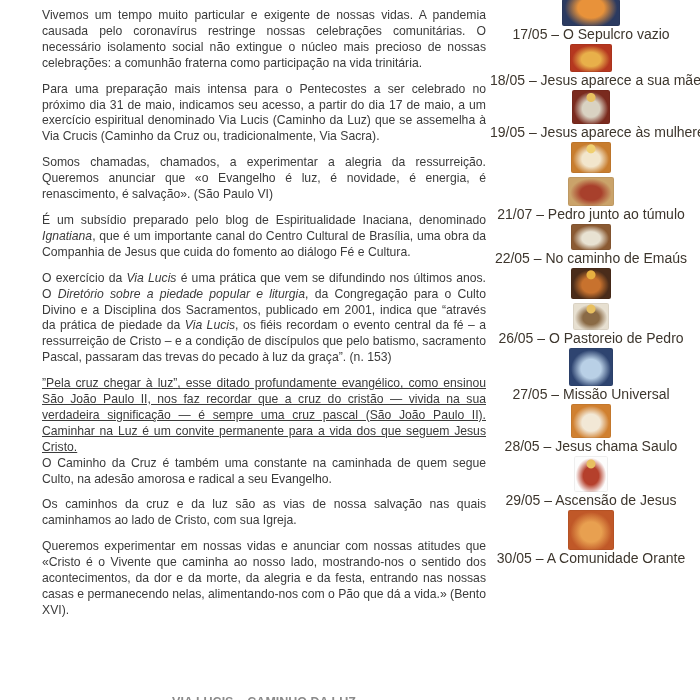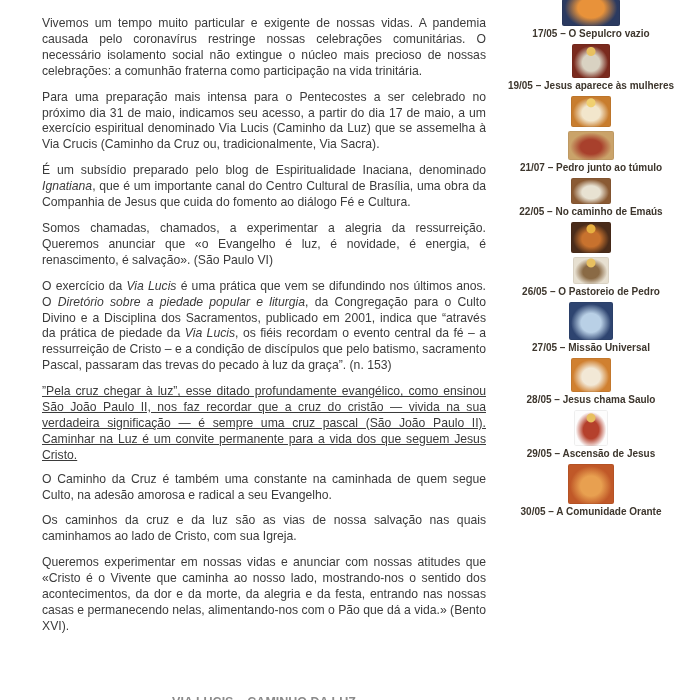--- a/index.html
+++ b/index.html
@@ -6,21 +6,21 @@
   body{
     width:700px;height:700px;position:relative;overflow:hidden;
     background:#ffffff;
     font-family:"Liberation Sans", sans-serif;
     color:#3a3a3a;
   }
   .main-col{
     position:absolute;left:42px;top:8px;width:444px;
   }
   .para{
-    margin:8px 0 10px 0;
+    margin:0 0 10px 0;
     font-size:12.2px;line-height:15.9px;
     text-align:justify;
     color:#3b3b3b;
   }
   .para.nogap{margin-bottom:0;text-decoration:underline;}
   .para .it{font-style:italic;}
   .partial-heading{
     position:absolute;left:42px;bottom:0;width:444px;height:5px;
     overflow:hidden;text-align:center;
     font-size:12.5px;font-weight:bold;color:#8a8a8a;
@@ -37,45 +37,49 @@
       radial-gradient(circle at 50% 22%, var(--halo,transparent) 0 4px, transparent 5px),
       radial-gradient(ellipse at 50% 55%, var(--accent) 0 32%, transparent 64%),
       linear-gradient(180deg, var(--bg), var(--bg));
     box-shadow:0 0 0 1px rgba(0,0,0,0.06) inset;
   }
   .station.cut-top .tile{
     margin-top:-14px;
     border-radius:16px 16px 2px 2px;
   }
   .cap{
-    font-size:10px;line-height:12px;font-weight:bold;
+    font-size:14px;line-height:12px;font-weight:normal;
     color:#3d362d;white-space:nowrap;
   }
 </style>
 </head>
 <body>
 
 <div class="main-col">
     <p class="para"><span>Vivemos um tempo muito particular e exigente de nossas vidas. A pandemia causada pelo coronavírus restringe nossas celebrações comunitárias. O necessário isolamento social não extingue o núcleo mais precioso de nossas celebrações: a comunhão fraterna como participação na vida trinitária.</span></p>
     <p class="para"><span>Para uma preparação mais intensa para o Pentecostes a ser celebrado no próximo dia 31 de maio, indicamos seu acesso, a partir do dia 17 de maio, a um exercício espiritual denominado Via Lucis (Caminho da Luz) que se assemelha à Via Crucis (Caminho da Cruz ou, tradicionalmente, Via Sacra).</span></p>
+    <p class="para"><span>Somos chamadas, chamados, a experimentar a alegria da ressurreição. Queremos anunciar que «o Evangelho é luz, é novidade, é energia, é renascimento, é salvação». (São Paulo VI)</span></p>
     <p class="para"><span>É um subsídio preparado pelo blog de Espiritualidade Inaciana, denominado </span><span class="it">Ignatiana</span><span>, que é um importante canal do Centro Cultural de Brasília, uma obra da Companhia de Jesus que cuida do fomento ao diálogo Fé e Cultura.</span></p>
-    <p class="para"><span>Somos chamadas, chamados, a experimentar a alegria da ressurreição. Queremos anunciar que «o Evangelho é luz, é novidade, é energia, é renascimento, é salvação». (São Paulo VI)</span></p>
     <p class="para"><span>O exercício da </span><span class="it">Via Lucis</span><span> é uma prática que vem se difundindo nos últimos anos. O </span><span class="it">Diretório sobre a piedade popular e  liturgia</span><span>, da Congregação para o Culto Divino e a Disciplina dos Sacramentos, publicado em 2001, indica que “através da prática de piedade da </span><span class="it">Via Lucis</span><span>, os fiéis recordam o evento central da fé – a ressurreição de Cristo – e a condição de discípulos que pelo batismo, sacramento Pascal, passaram das trevas do pecado à luz da graça”. (n. 153)</span></p>
     <p class="para nogap"><span>”Pela cruz chegar à luz”, esse ditado profundamente evangélico, como ensinou São João Paulo II, nos faz recordar que a cruz do cristão — vivida na sua verdadeira significação — é sempre uma cruz pascal (São João Paulo II). Caminhar na Luz é um convite permanente para a vida dos que seguem Jesus Cristo.</span></p>
     <p class="para"><span>O Caminho da Cruz é também uma constante na caminhada de quem segue Culto, na adesão amorosa e radical a seu Evangelho.</span></p>
     <p class="para"><span>Os caminhos da cruz e da luz são as vias de nossa salvação nas quais caminhamos ao lado de Cristo, com sua Igreja.</span></p>
     <p class="para"><span>Queremos experimentar em nossas vidas e anunciar com nossas atitudes que «Cristo é o Vivente que caminha ao nosso lado, mostrando-nos o sentido dos acontecimentos, da dor e da morte, da alegria e da festa, entrando nas nossas casas e permanecendo nelas, alimentando-nos com o Pão que dá a vida.» (Bento XVI).</span></p>
   </div>
 
 <div class="partial-heading">VIA LUCIS – CAMINHO DA LUZ</div>
 
 <div class="sidebar">
     <div class="station cut-top">
       <div class="tile" style="--bg: #2b3a60; --accent: #e8923a; width: 58px; height: 40px;"></div>
       <div class="cap">17/05 – O Sepulcro vazio</div>
+    </div>
+    <div class="station">
+      <div class="tile" style="--bg: #b5371f; --accent: #e8b04a; width: 42px; height: 28px;"></div>
+      <div class="cap">18/05 – Jesus aparece a sua mãe</div>
     </div>
     <div class="station">
       <div class="tile" style="--bg: #7a2a1e; --accent: #d9d2c2; --halo: #e8c060; width: 38px; height: 34px;"></div>
       <div class="cap">19/05 – Jesus aparece às mulheres</div>
     </div>
     <div class="station">
       <div class="tile" style="--bg: #c87d2e; --accent: #f2e6cc; --halo: #f0d070; width: 40px; height: 31px;"></div>
     </div>
     <div class="station">
       <div class="tile" style="--bg: #caa36a; --accent: #a8402c; width: 46px; height: 29px;"></div>

